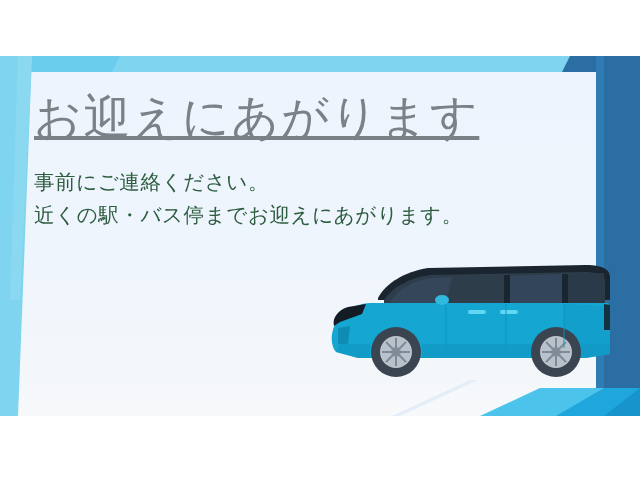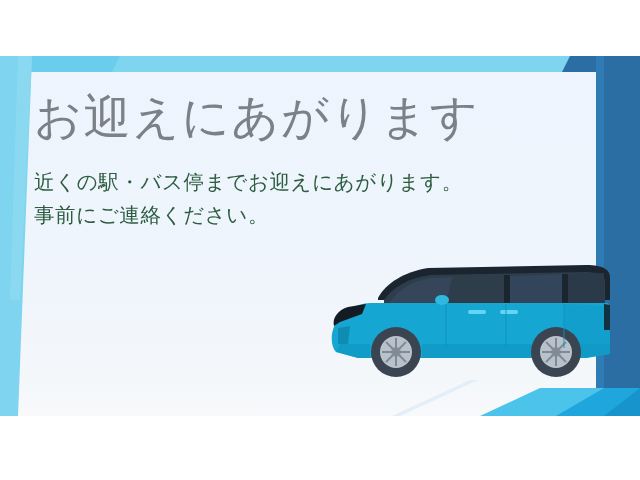--- a/index.html
+++ b/index.html
@@ -62,20 +62,21 @@
   }
   .headline {
     font-family: "DejaVu Sans", "Liberation Sans", sans-serif;
     font-size: 47px;
     line-height: 1.08;
     letter-spacing: 1.5px;
     color: #7b8287;
     margin: 0;
     white-space: nowrap;
     font-weight: 400;
+    text-decoration: underline;
   }
   .body-lines {
     margin-top: 23px;
   }
   .body-line {
     font-family: "DejaVu Sans", "Liberation Sans", sans-serif;
     font-size: 20.5px;
     line-height: 1.62;
     letter-spacing: 0.6px;
     color: #2d5c3f;
@@ -119,22 +120,22 @@
     <polygon points="556,416 604,388 640,388 640,416" fill="#1fa7dd"></polygon>
     <polygon points="604,416 640,388 640,416" fill="#1794cc"></polygon>
 
     <polygon points="392,416 470,380 478,380 400,416" fill="#e3eef8"></polygon>
 
   </svg>
 
   <div class="text-block">
     <div class="headline">お迎えにあがります</div>
     <div class="body-lines">
+      <div class="body-line">事前にご連絡ください。</div>
       <div class="body-line">近くの駅・バス停までお迎えにあがります。</div>
-      <div class="body-line">事前にご連絡ください。</div>
     </div>
   </div>
 
   <div class="car-wrap">
     <svg viewBox="0 0 300 145" preserveAspectRatio="xMidYMid meet">
 
       <path d="M60 50 C68 35 86 24 110 20 L268 17 C286 17 292 22 292 30 L292 52 L60 52 Z" fill="#1b2530"></path>
 
       <path d="M66 52 C74 40 90 30 112 27 L266 24 C282 24 287 28 287 34 L287 55 L66 55 Z" fill="#2e3d4a"></path>
 

